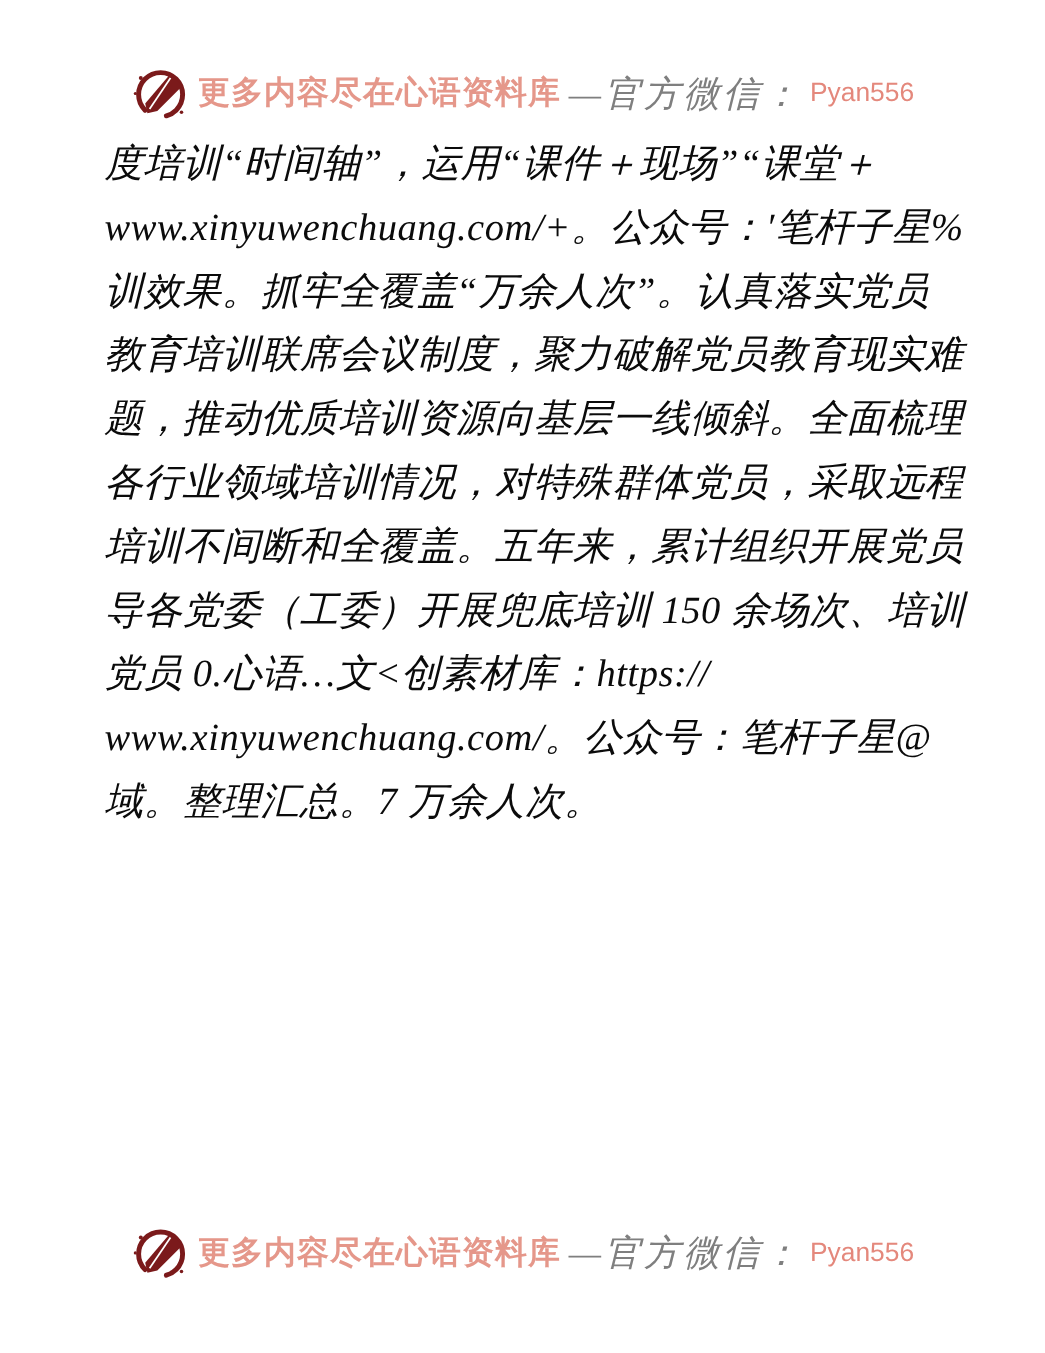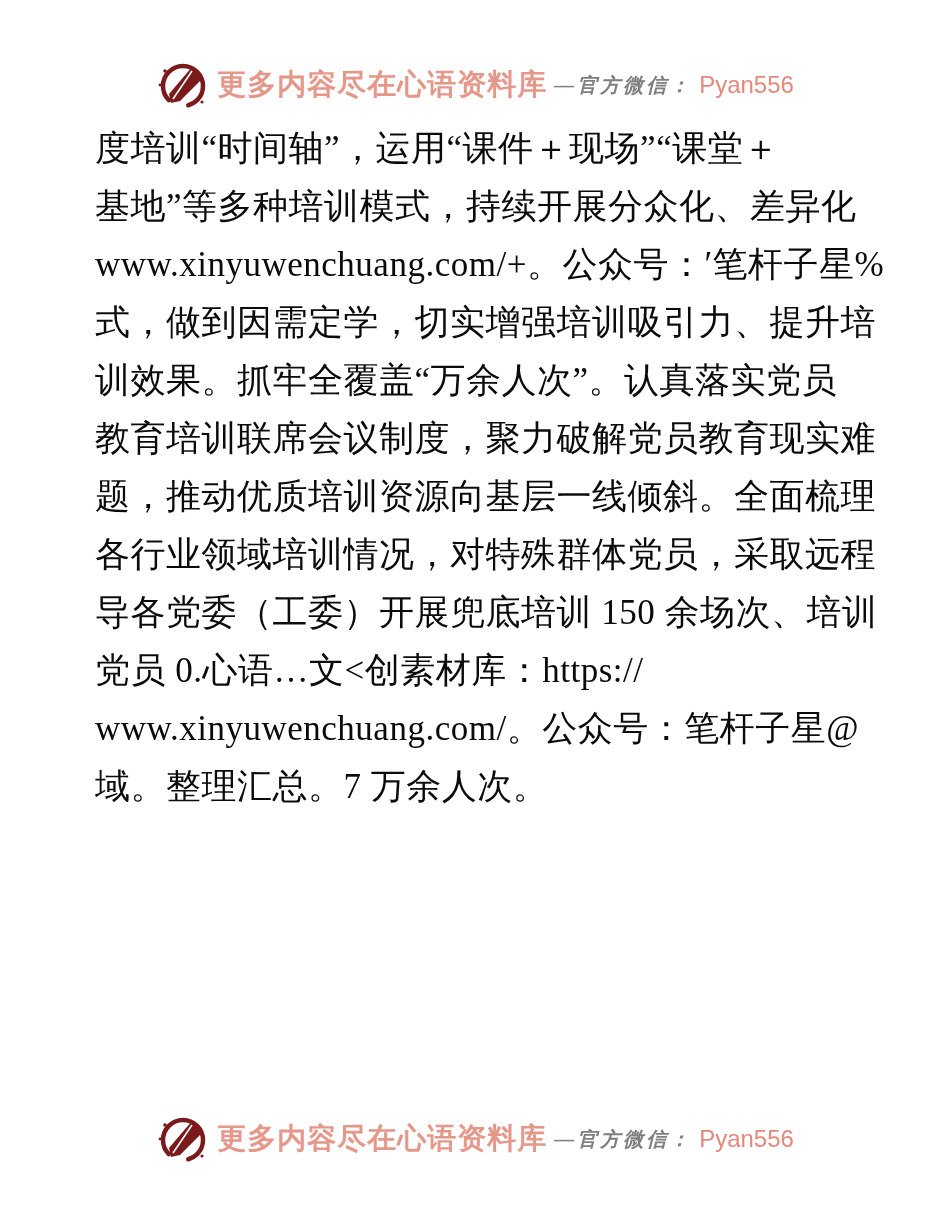--- a/index.html
+++ b/index.html
@@ -39,22 +39,22 @@
     flex:0 0 auto;
   }
   .brand{
     color:var(--pink);
     font-size:29px;
     font-weight:bold;
     letter-spacing:1px;
   }
   .wechat-label{
     color:var(--gray);
-    font-size:20px;
-    font-weight:bold;
+    font-size:33px;
+    font-weight:normal;
     letter-spacing:3px;
     font-style:italic;
   }
   .wechat-id{
     color:var(--pink-id);
     font-size:24px;
     font-family:"Liberation Sans","DejaVu Sans",sans-serif;
   }
   .body-text{
     position:absolute;
@@ -62,20 +62,21 @@
     left:95px;
     width:770px;
     color:var(--ink);
     font-size:35px;
     line-height:58px;
     letter-spacing:0.5px;
   }
   .line{
     height:58px;
     white-space:nowrap;
+    font-style:italic;
   }
 </style>
 </head>
 <body>
 
 <div class="page">
 
   <div class="watermark header">
     <span class="logo">
       <svg viewBox="0 0 54 54" width="54" height="54" aria-hidden="true">
@@ -87,27 +88,26 @@
         <circle cx="46" cy="44" r="1.6" fill="#7b1a1b"></circle>
       </svg>
     </span>
     <span class="brand">更多内容尽在心语资料库</span>
     <span class="wechat-label">—官方微信：</span>
     <span class="wechat-id">Pyan556</span>
   </div>
 
   <div class="body-text">
     <div class="line">度培训“时间轴”，运用“课件＋现场”“课堂＋</div>
-    <div class="line">基地”等多种培训模式，持续开展分众化、差异化</div>
     <div class="line">www.xinyuwenchuang.com/+。公众号：′笔杆子星%</div>
-    <div class="line">式，做到因需定学，切实增强培训吸引力、提升培</div>
     <div class="line">训效果。抓牢全覆盖“万余人次”。认真落实党员</div>
     <div class="line">教育培训联席会议制度，聚力破解党员教育现实难</div>
     <div class="line">题，推动优质培训资源向基层一线倾斜。全面梳理</div>
     <div class="line">各行业领域培训情况，对特殊群体党员，采取远程</div>
+    <div class="line">培训不间断和全覆盖。五年来，累计组织开展党员</div>
     <div class="line">导各党委（工委）开展兜底培训 150 余场次、培训</div>
     <div class="line">党员 0.心语…文&lt;创素材库：https://</div>
     <div class="line">www.xinyuwenchuang.com/。公众号：笔杆子星@</div>
     <div class="line">域。整理汇总。7 万余人次。</div>
   </div>
 
   <div class="watermark footer">
     <span class="logo">
       <svg viewBox="0 0 54 54" width="54" height="54" aria-hidden="true">
         <circle cx="27" cy="28" r="20" fill="none" stroke="#7b1a1b" stroke-width="4.5" stroke-linecap="round" stroke-dasharray="104 22" transform="rotate(135 27 28)"></circle>

